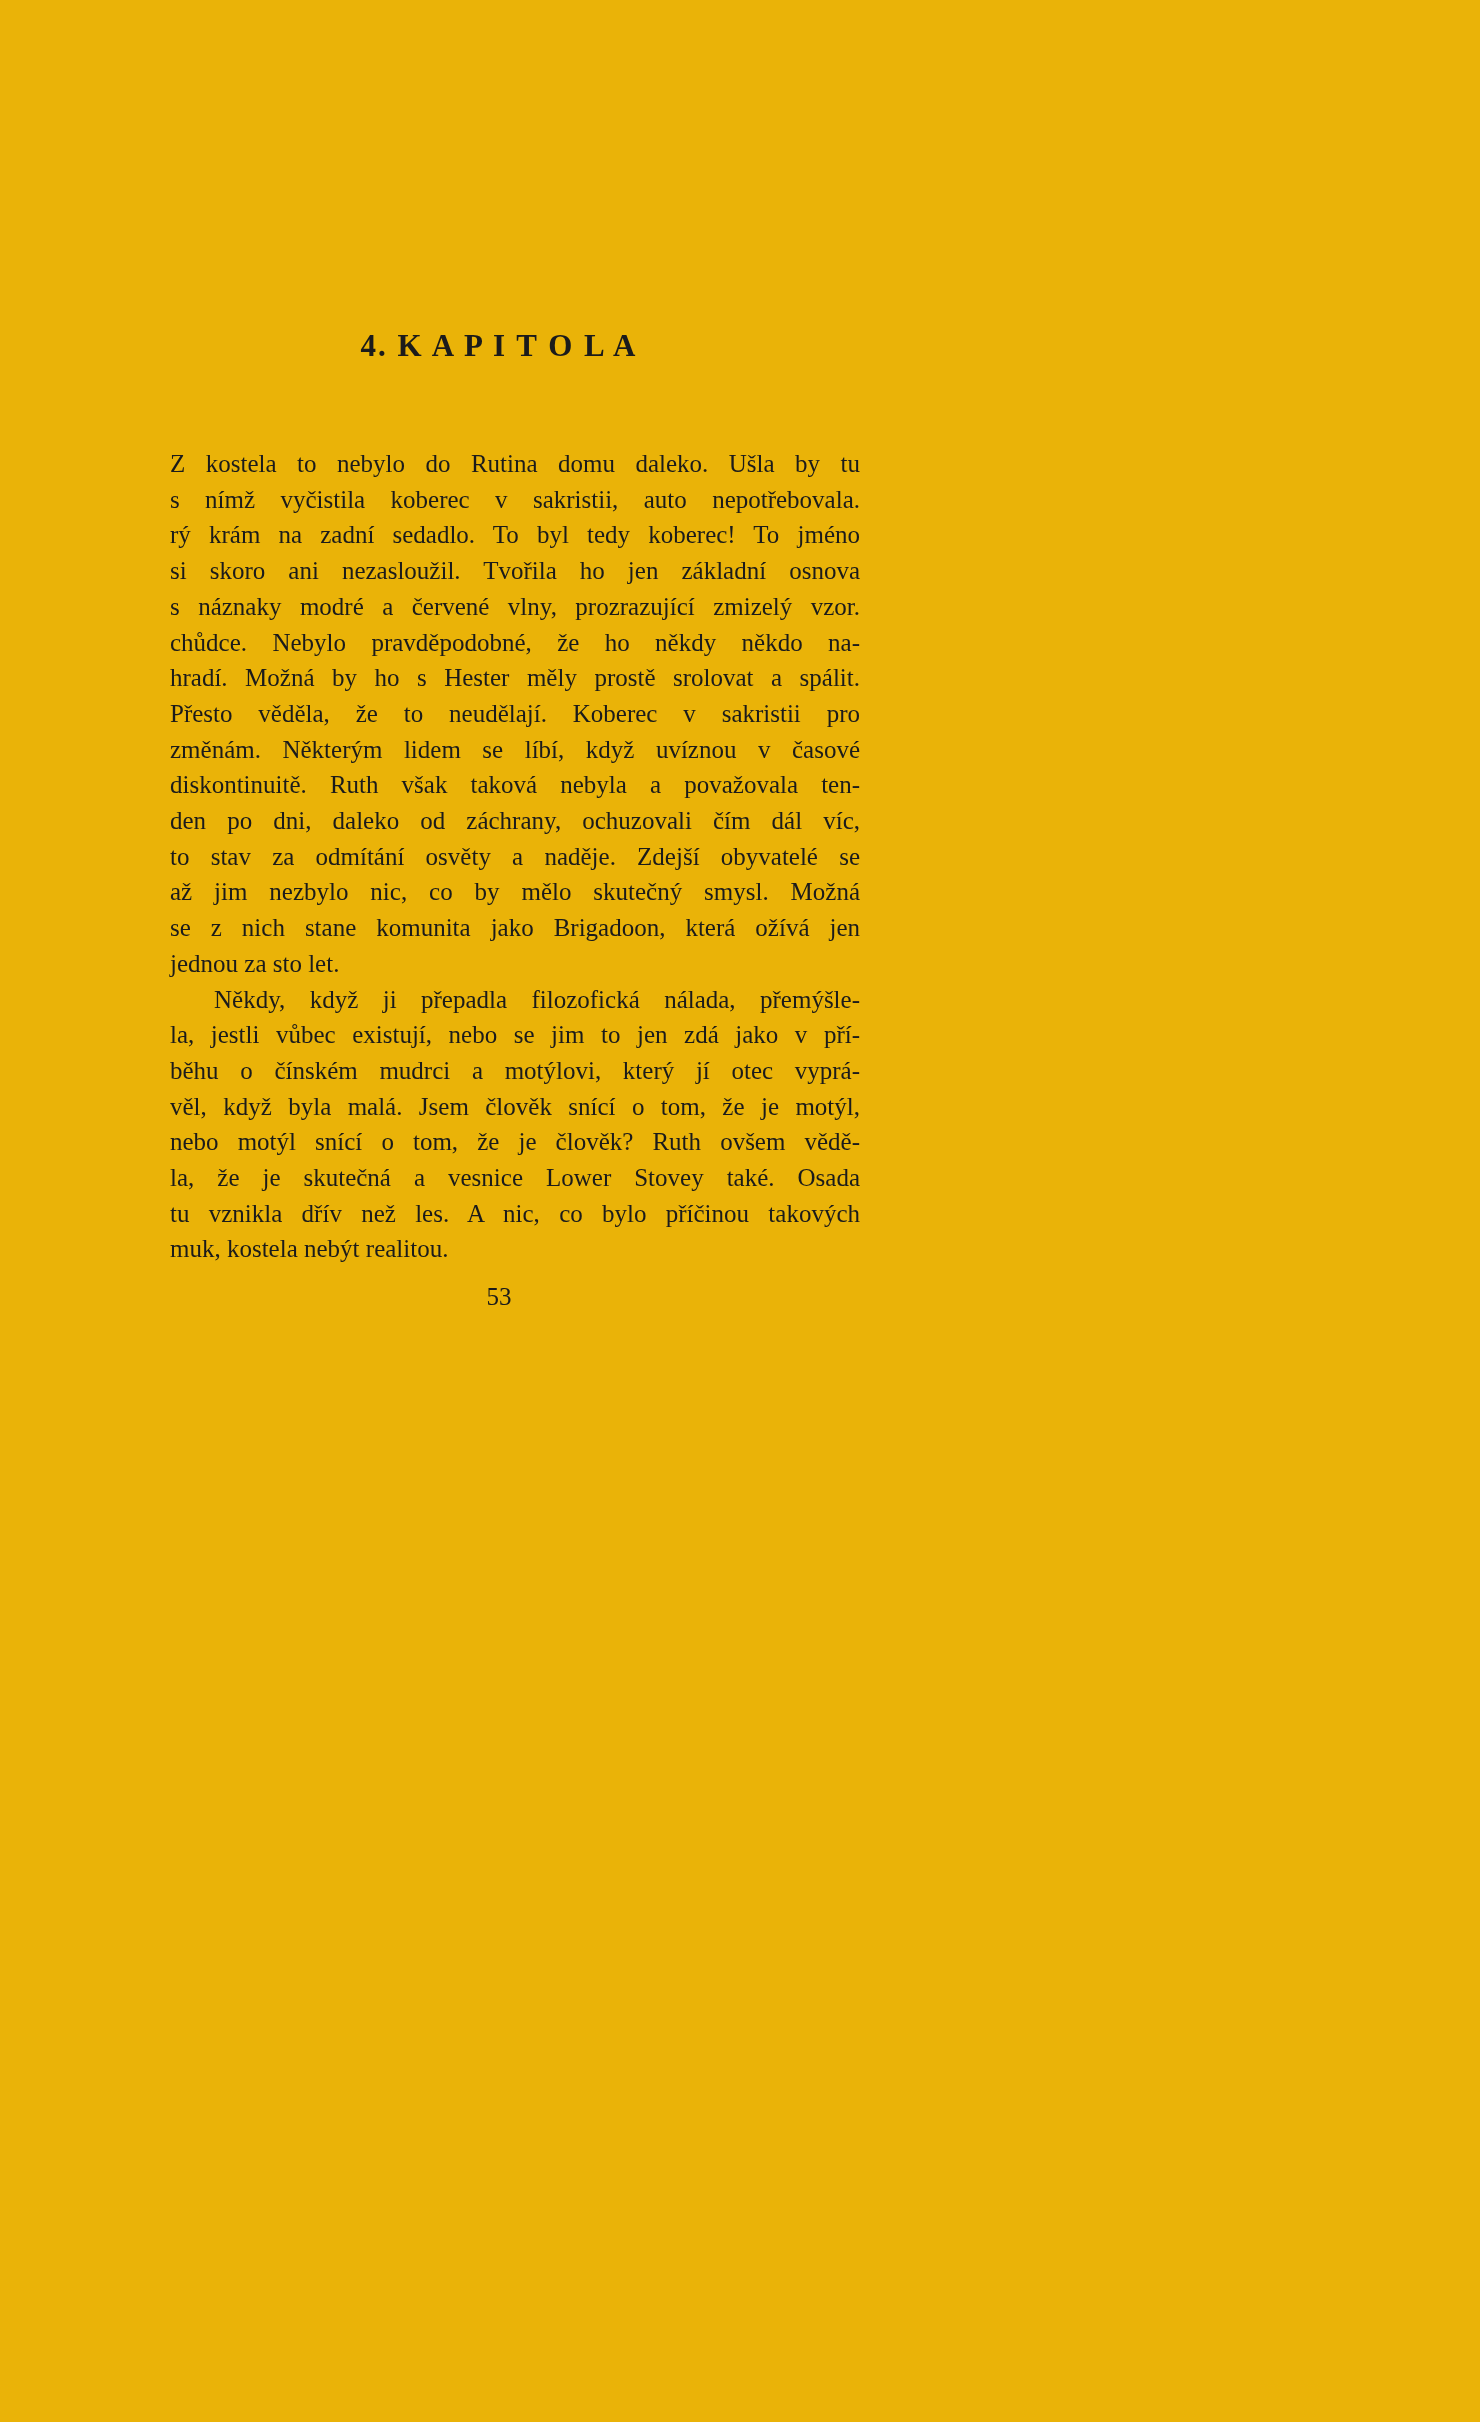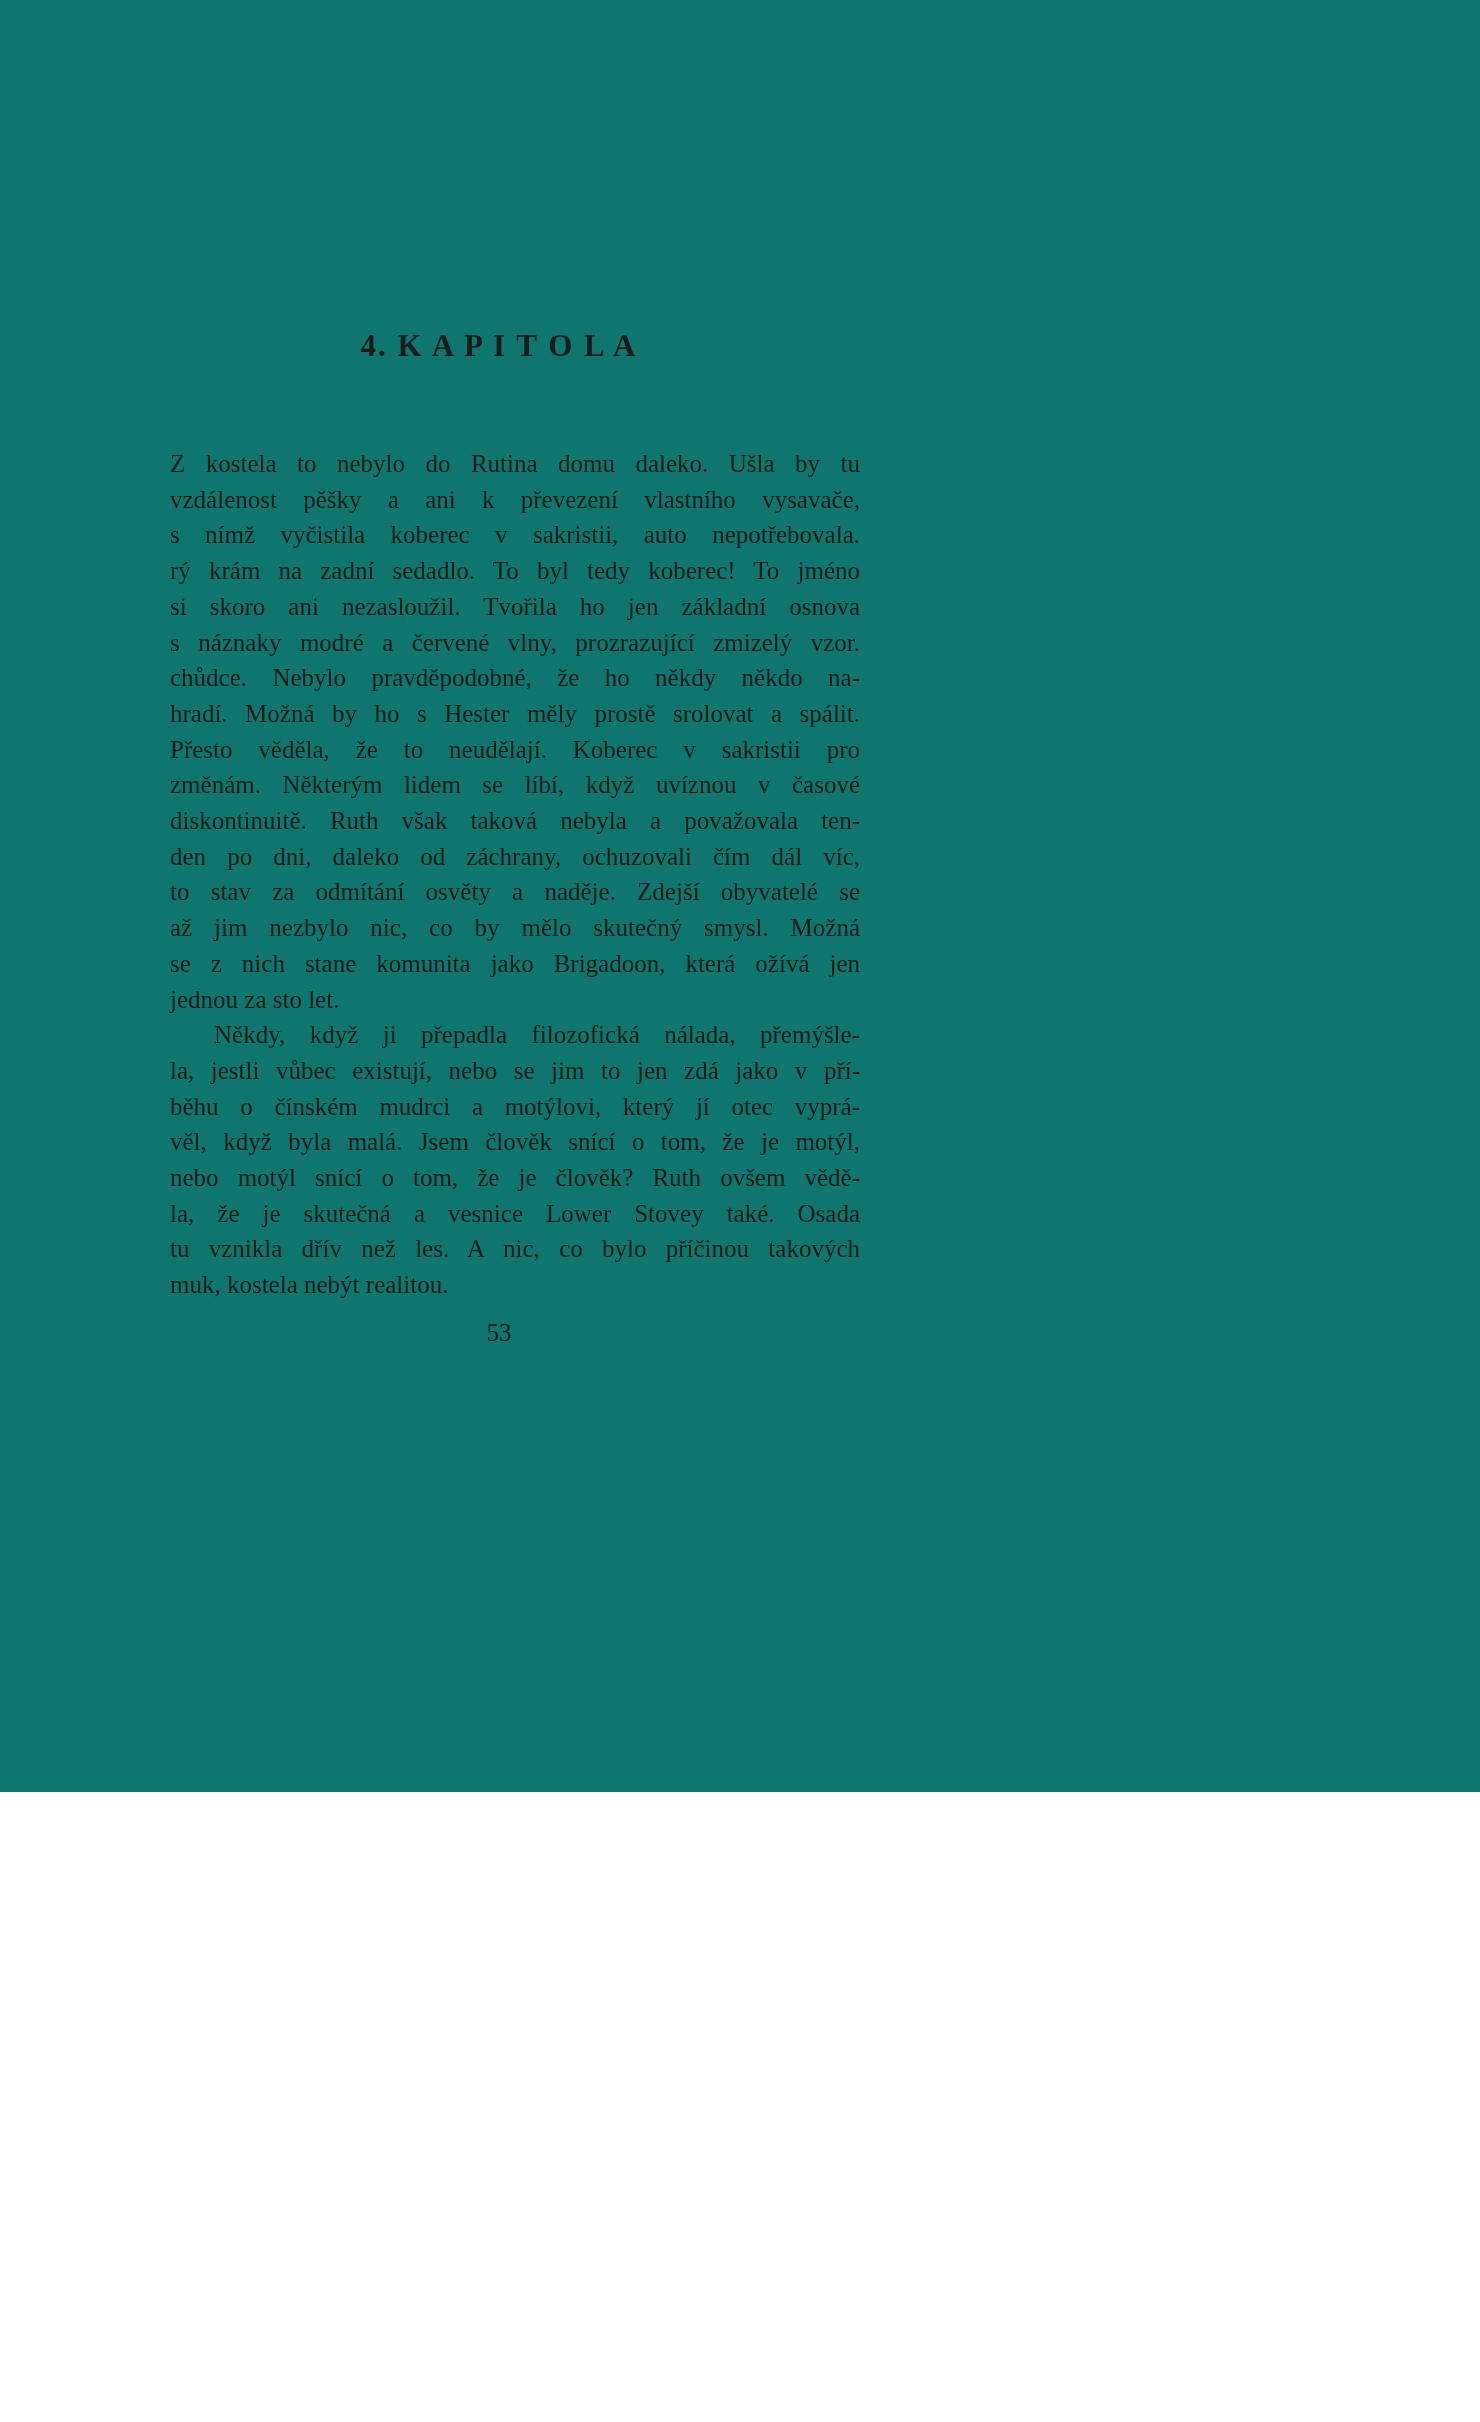--- a/index.html
+++ b/index.html
@@ -7,22 +7,22 @@
   body {
     width: 1480px;
     height: 2422px;
     font-family: "Liberation Serif", "DejaVu Serif", serif;
     color: #161616;
     overflow: hidden;
   }
   .page {
     position: relative;
     width: 1480px;
-    height: 1792px;
-    background: #0f766e;
+    height: 2422px;
+    background: #eab308;
   }
   .content {
     position: absolute;
     left: 138px;
     top: 0;
     width: 722px;
   }
   .heading {
     margin-top: 328px;
     text-align: center;
@@ -59,21 +59,20 @@
 </style>
 </head>
 <body>
 
 <div class="page">
   <div class="content">
     <h1 class="heading">4. K A P I T O L A</h1>
     <div class="body-text">
         <div class="paragraph">
           <div class="line">Z kostela to nebylo do Rutina domu daleko. Ušla by tu</div>
-          <div class="line">vzdálenost pěšky a ani k převezení vlastního vysavače,</div>
           <div class="line">s nímž vyčistila koberec v sakristii, auto nepotřebovala.</div>
           <div class="line">rý krám na zadní sedadlo. To byl tedy koberec! To jméno</div>
           <div class="line">si skoro ani nezasloužil. Tvořila ho jen základní osnova</div>
           <div class="line">s náznaky modré a červené vlny, prozrazující zmizelý vzor.</div>
           <div class="line">chůdce. Nebylo pravděpodobné, že ho někdy někdo na-</div>
           <div class="line">hradí. Možná by ho s Hester měly prostě srolovat a spálit.</div>
           <div class="line">Přesto věděla, že to neudělají. Koberec v sakristii pro</div>
           <div class="line">změnám. Některým lidem se líbí, když uvíznou v časové</div>
           <div class="line">diskontinuitě. Ruth však taková nebyla a považovala ten-</div>
           <div class="line">den po dni, daleko od záchrany, ochuzovali čím dál víc,</div>

